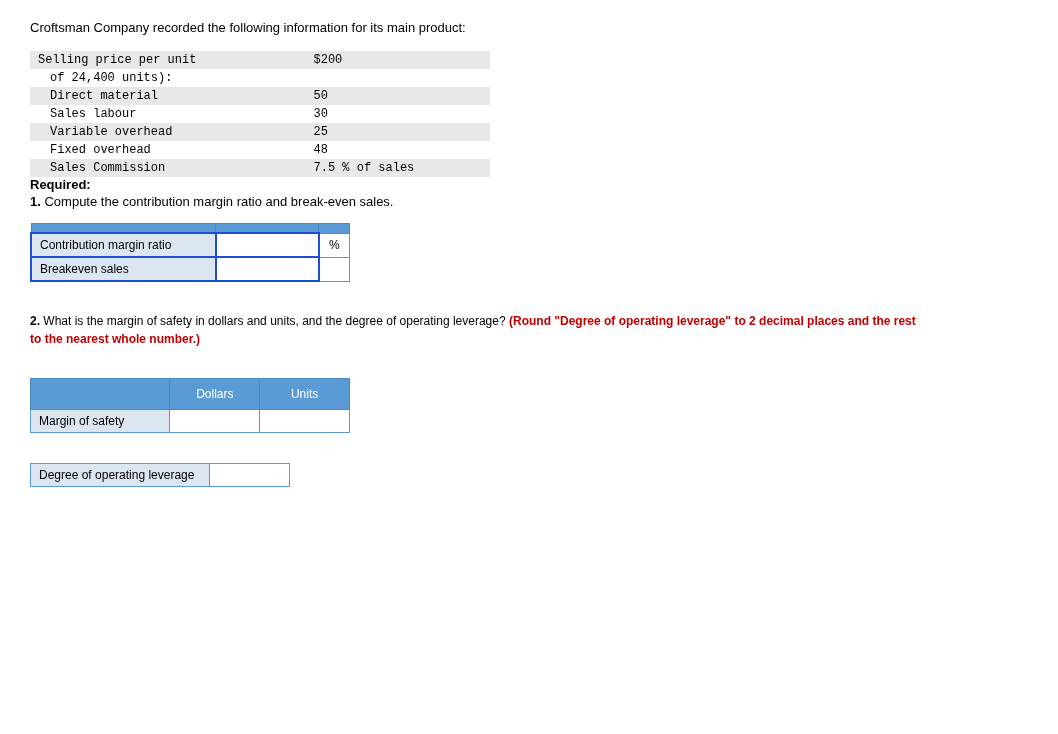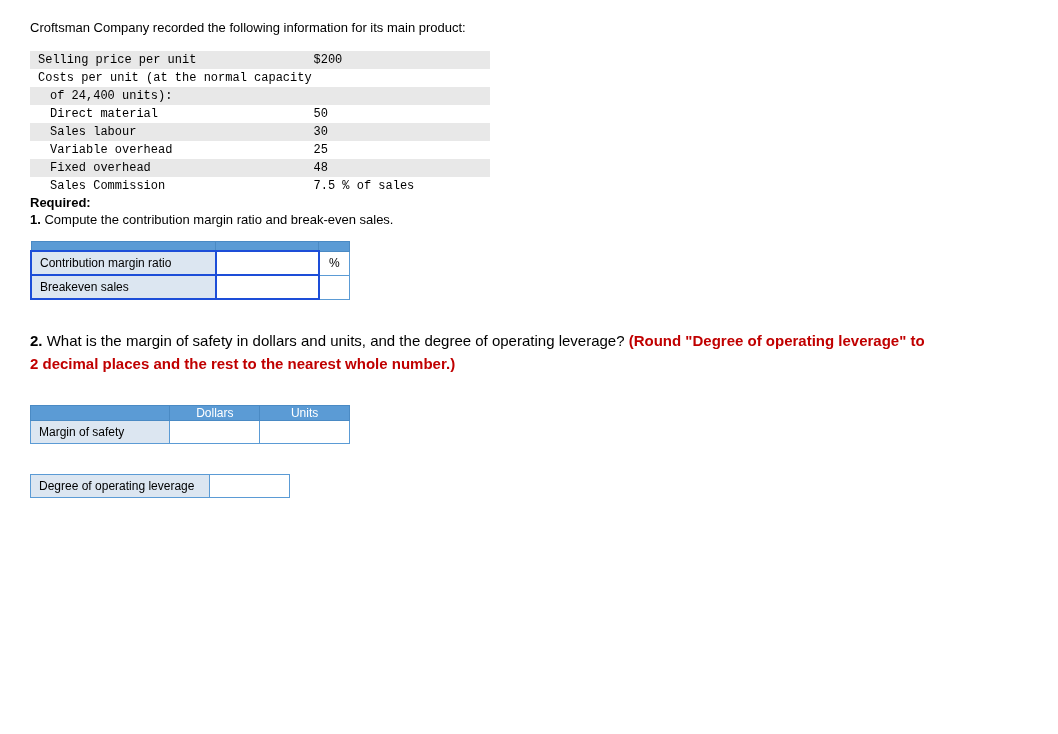--- a/index.html
+++ b/index.html
@@ -90,38 +90,38 @@
     .input-cell input {
       width: 100%;
       border: none;
       outline: none;
       padding: 3px 6px;
       font-size: 12px;
       font-family: Arial, sans-serif;
       background: transparent;
     }
     .section2-intro {
-      font-size: 15px;
+      font-size: 12px;
       margin-bottom: 12px;
       max-width: 900px;
       line-height: 1.5;
     }
     .red-bold {
       color: #c00000;
       font-weight: bold;
     }
     .answer-table-2 {
       border-collapse: collapse;
       width: 320px;
       margin-bottom: 30px;
     }
     .answer-table-2 thead tr th {
       background-color: #5b9bd5;
       color: #ffffff;
-      padding: 0 12px;
+      padding: 8px 12px;
       font-weight: normal;
       font-size: 12px;
       border: 1px solid #4a8ac4;
       text-align: center;
     }
     .answer-table-2 tbody tr td {
       border: 1px solid #5b9bd5;
       padding: 4px 8px;
       font-size: 12px;
       background: #ffffff;
@@ -161,23 +161,20 @@
 </head>
 <body>
 
 <p class="intro-text">Croftsman Company recorded the following information for its main product:</p>
 
 <table class="info-table">
   <tbody>
     <tr>
       <td>Selling price per unit</td>
       <td class="value-col">$200</td>
-    </tr>
-    <tr>
-      <td colspan="2">Costs per unit (at the normal capacity</td>
     </tr>
     <tr>
       <td style="padding-left:20px;">of 24,400 units):</td>
       <td></td>
     </tr>
     <tr>
       <td style="padding-left:20px;">Direct material</td>
       <td class="value-col">50</td>
     </tr>
     <tr>

